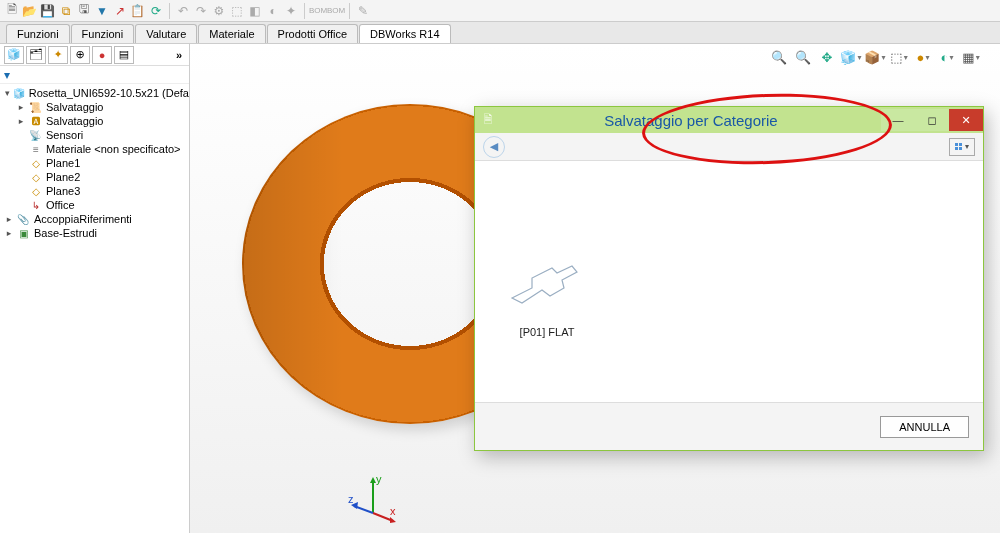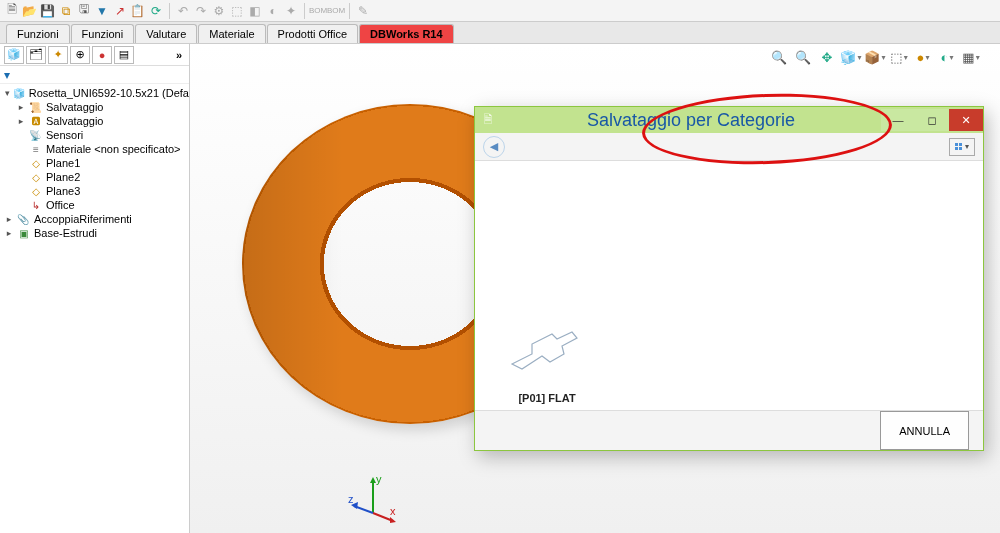--- a/index.html
+++ b/index.html
@@ -4,21 +4,21 @@
 <style>
   * { box-sizing: border-box; margin: 0; padding: 0; font-family: "Segoe UI", Tahoma, sans-serif; font-size: 11px; }
   body { width: 1000px; height: 533px; background: #fff; position: relative; overflow: hidden; }
 
   .toolbar { height: 22px; background: #f4f4f4; border-bottom: 1px solid #ccc; display: flex; align-items: center; padding: 0 4px; gap: 2px; }
   .tb-icon { width: 16px; height: 16px; display: inline-flex; align-items: center; justify-content: center; font-size: 12px; color: #555; }
   .tb-sep { width: 1px; height: 16px; background: #ccc; margin: 0 3px; }
 
   .tabs { height: 22px; background: #e8e8e8; border-bottom: 1px solid #ccc; display: flex; align-items: flex-end; padding-left: 6px; }
   .tab { padding: 3px 10px; border: 1px solid #bbb; border-bottom: none; background: #f0f0f0; margin-right: 1px; border-radius: 3px 3px 0 0; cursor: pointer; }
-  .tab.active { background: #ef4444; font-weight: bold; }
+  .tab.active { background: #ffffff; font-weight: normal; }
 
   .workspace { position: absolute; top: 44px; left: 0; right: 0; bottom: 0; display: flex; }
   .side-panel { width: 190px; border-right: 1px solid #ccc; background: #fff; display: flex; flex-direction: column; }
   .side-tabs { height: 22px; display: flex; align-items: center; gap: 2px; padding: 2px 4px; border-bottom: 1px solid #ddd; }
   .side-tab { width: 20px; height: 18px; border: 1px solid #bbb; display: inline-flex; align-items: center; justify-content: center; font-size: 11px; }
   .side-more { margin-left: auto; font-weight: bold; padding: 0 3px; }
   .filter-row { height: 18px; border-bottom: 1px solid #eee; padding-left: 4px; display: flex; align-items: center; }
   .filter-icon { font-size: 12px; color: #1b6db1; }
   .tree { flex: 1; overflow: auto; padding: 2px 0; }
   .tree-row { display: flex; align-items: center; padding: 1px 0 1px 4px; white-space: nowrap; gap: 3px; }
@@ -36,36 +36,36 @@
   .triad svg { width: 50px; height: 50px; }
 
   .view-ribbon { position: absolute; top: 0; right: 20px; height: 26px; display: flex; align-items: center; gap: 6px; }
   .view-ic { width: 18px; height: 18px; display:inline-flex; align-items:center; justify-content:center; font-size:13px; color:#555; }
   .vdrop::after { content:"▾"; font-size:8px; margin-left:1px; color:#777;}
 
   .dialog { position: absolute; top: 106px; left: 474px; width: 510px; height: 345px;
             border: 1px solid #8cc63f; background: #fff; box-shadow: 4px 6px 18px rgba(0,0,0,.25); }
   .dialog-title { height: 26px; background: #c2e38f; display: flex; align-items: center; }
   .dialog-doc-ic { width: 26px; text-align:center; color:#fff;}
-  .dialog-caption { flex: 1; text-align: center; color: #1958a6; font-size: 18px; }
+  .dialog-caption { flex: 1; text-align: center; color: #1958a6; font-size: 15px; }
   .win-btns { display: flex; }
   .win-btn { width: 34px; height: 22px; display:inline-flex; align-items:center; justify-content:center; font-size:11px; }
   .win-btn.min { background:#c9e8a1; color:#333;}
   .win-btn.max { background:#c9e8a1; color:#333;}
   .win-btn.close { background:#c83c2b; color:#fff; }
   .dialog-toolbar { height: 28px; background:#f4f4f4; border-bottom:1px solid #ddd; display:flex; align-items:center; padding:0 8px; justify-content:space-between;}
   .back-btn { width:22px; height:22px; border:1px solid #bcd4ea; border-radius:50%; display:inline-flex; align-items:center; justify-content:center; color:#5a8cc2;}
   .view-opt { width:26px; height:18px; border:1px solid #aaa; display:inline-flex; align-items:center; justify-content:center; gap:1px;}
   .dots { display:grid; grid-template-columns:repeat(2,3px); grid-auto-rows:3px; gap:1px;}
   .dots span { background:#4a90d9; width:3px; height:3px;}
-  .dialog-body { position:absolute; top:54px; left:0; right:0; bottom:38px; padding: 20px 12px 8px 12px; display:flex; align-items:flex-end;font-weight:bold; }
+  .dialog-body { position:absolute; top:54px; left:0; right:0; bottom:38px; padding: 20px 12px 8px 12px; display:flex; align-items:center; }
   .cat { width: 120px; text-align:center; }
   .cat-thumb { width: 90px; height: 66px; margin: 0 auto 12px auto; display:flex; align-items:center; justify-content:center; border: none; }
   .cat-label { font-size: 11px; color:#222; }
-  .dialog-footer { position:absolute; left:0; right:0; bottom:0; height:40px; background:#f4f4f4; border-top:1px solid #ddd; display:flex; justify-content:flex-end; padding:0 14px;}
+  .dialog-footer { position:absolute; left:0; right:0; bottom:0; height:48px; background:#f4f4f4; border-top:1px solid #ddd; display:flex; align-items:center; justify-content:flex-end; padding:0 14px;}
   .btn { padding: 4px 18px; border:1px solid #999; background:#fefefe; cursor:pointer;}
 
   .ellipse { position:absolute; top:94px; left:642px; width:250px; height:70px; border:3px solid #d11; border-radius:50%; transform: rotate(-2deg); pointer-events:none;}
 
   .flat-svg path { stroke:#9aaec2; stroke-width:1.2; fill:none; }
   .profile-thumb { border:1px solid #aaa; }
 </style>
 </head>
 <body>
 

